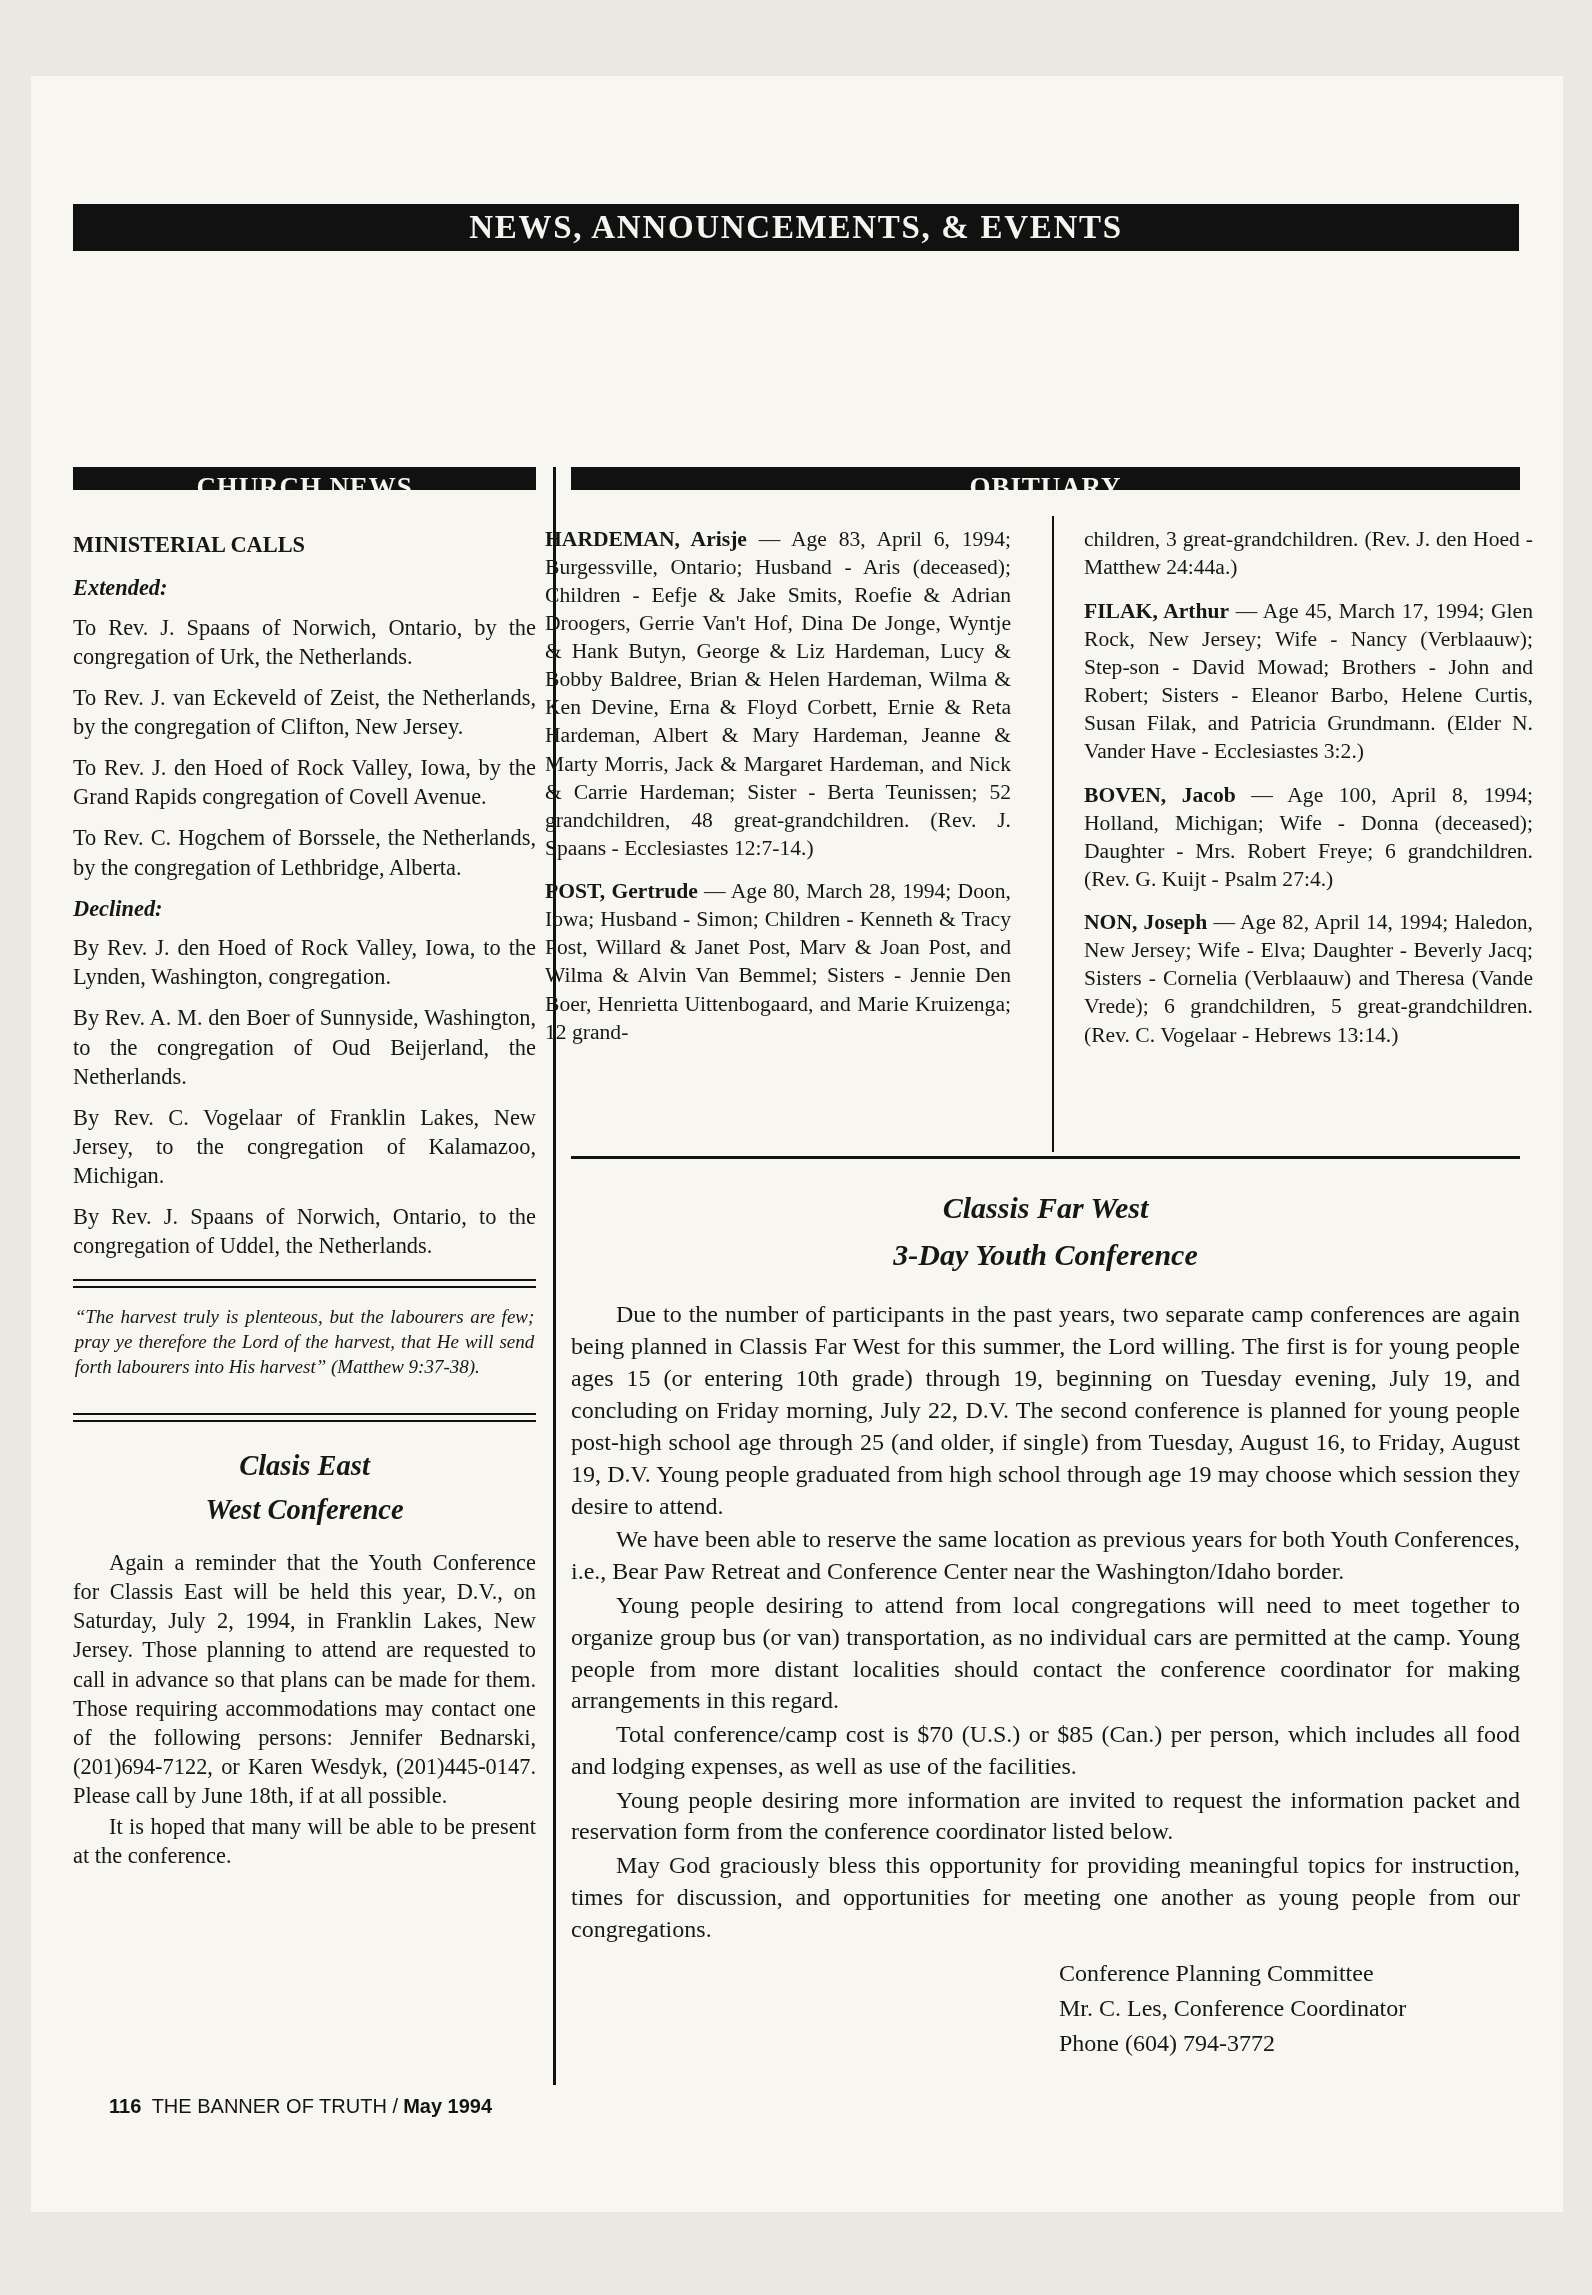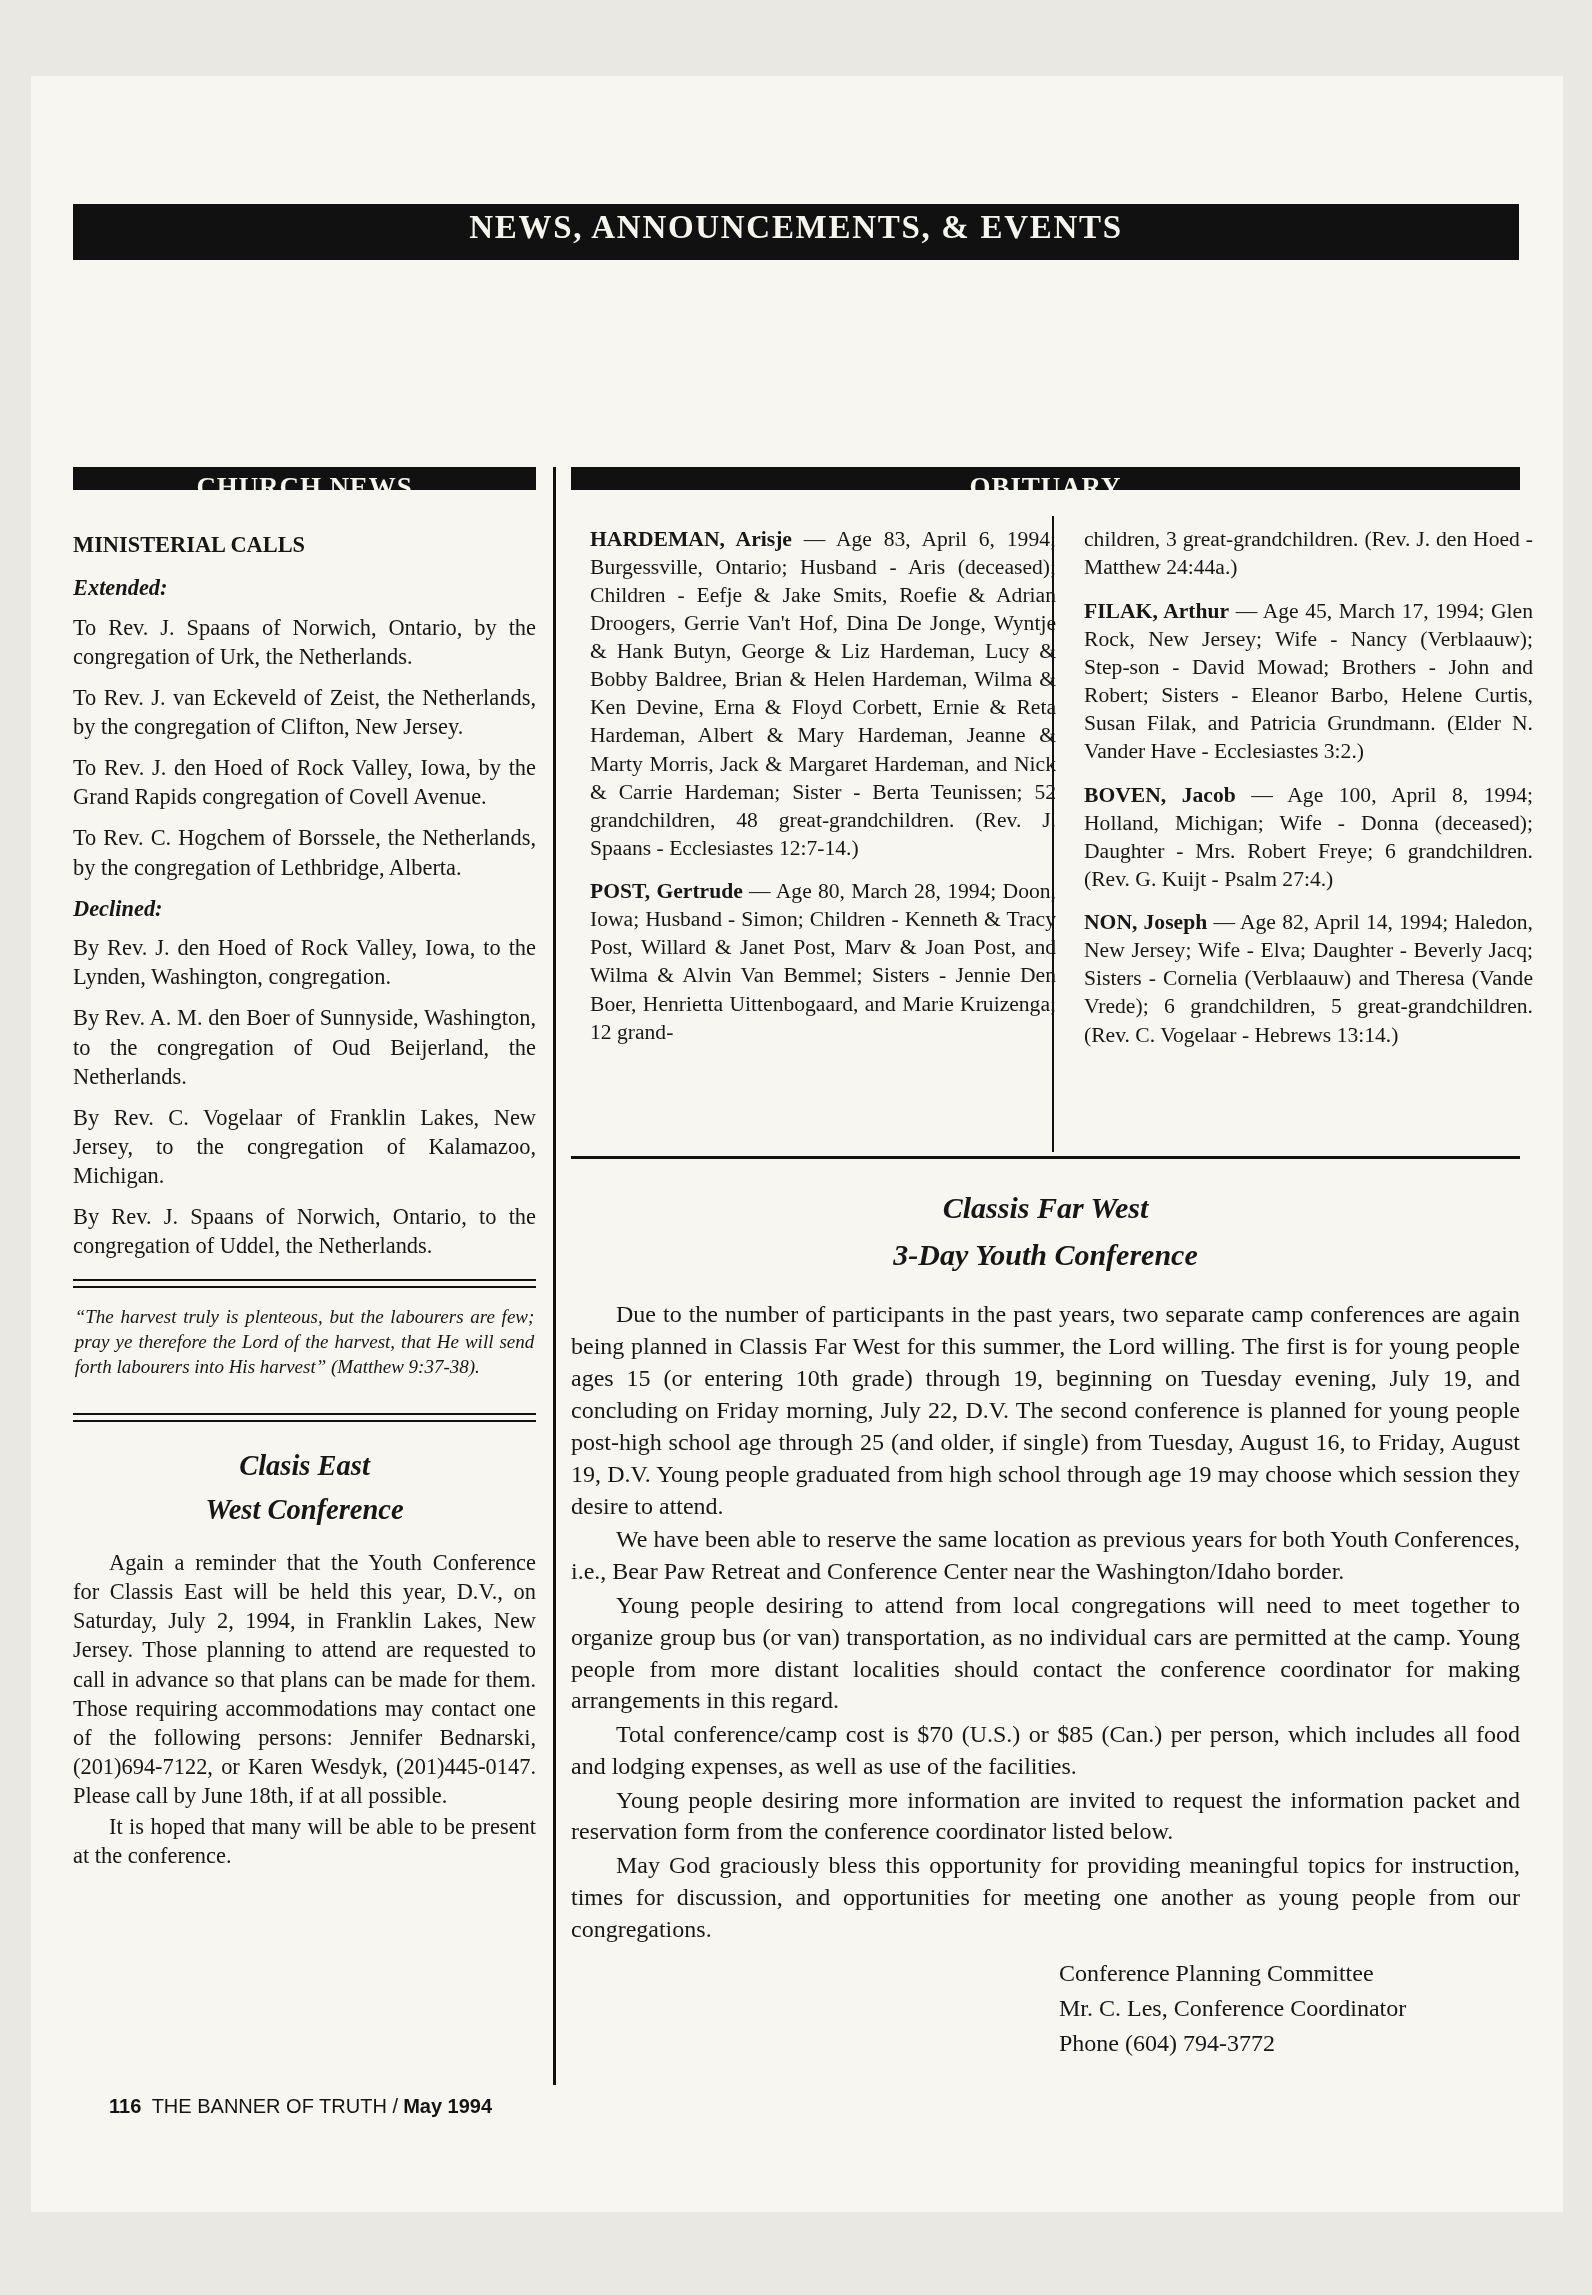--- a/index.html
+++ b/index.html
@@ -9,21 +9,21 @@
     background:#e9e8e3;
     font-family:"Liberation Serif","DejaVu Serif",serif;
     color:#171717;
   }
   .sheet {
     position:absolute; left:31px; top:76px; right:29px; bottom:83px;
     background:#f7f6f1;
   }
   
   .banner {
-    position:absolute; left:73px; top:204px; width:1446px; height:56px;
+    position:absolute; left:73px; top:204px; width:1446px; height:47px;
     background:#111; color:#f5f4ee; text-align:center;
     font-weight:bold; font-size:33px; line-height:47px; letter-spacing:1.7px;
   }
   
   .bar {
     position:absolute; height:23px; background:#111; color:#f5f4ee;
     text-align:center; font-weight:bold; font-size:27px; line-height:41px; letter-spacing:0.9px;
   }
   #bar-church { left:73px; top:467px; width:463px; }
   #bar-obit   { left:571px; top:467px; width:949px; }
@@ -45,21 +45,21 @@
   .heading-italic {
     text-align:center; font-weight:bold; font-style:italic;
     font-size:28.5px; line-height:1.55; margin:22.4px 0 15.5px;
   }
   .indent { text-indent:36px; margin-bottom:1.7px; }
   
   .obit-col {
     position:absolute; top:525px;
     font-size:21.6px; line-height:1.3; text-align:justify;
   }
-  #obit-col1 { left:590px;  width:466px; }
+  #obit-col1 { left:545px;  width:466px; }
   #obit-col2 { left:1072px; width:449px;margin-left:12px; }
   .obit { margin-bottom:15.5px; }
   .obit b { font-weight:bold; }
   
   #farwest {
     position:absolute; left:571px; top:1156px; width:949px;
     border-top:3.5px solid #111; padding-top:5.2px;
     font-size:24px; line-height:1.33; text-align:justify;
   }
   #farwest .heading-italic { font-size:30px; margin:21px 0 21px; }

